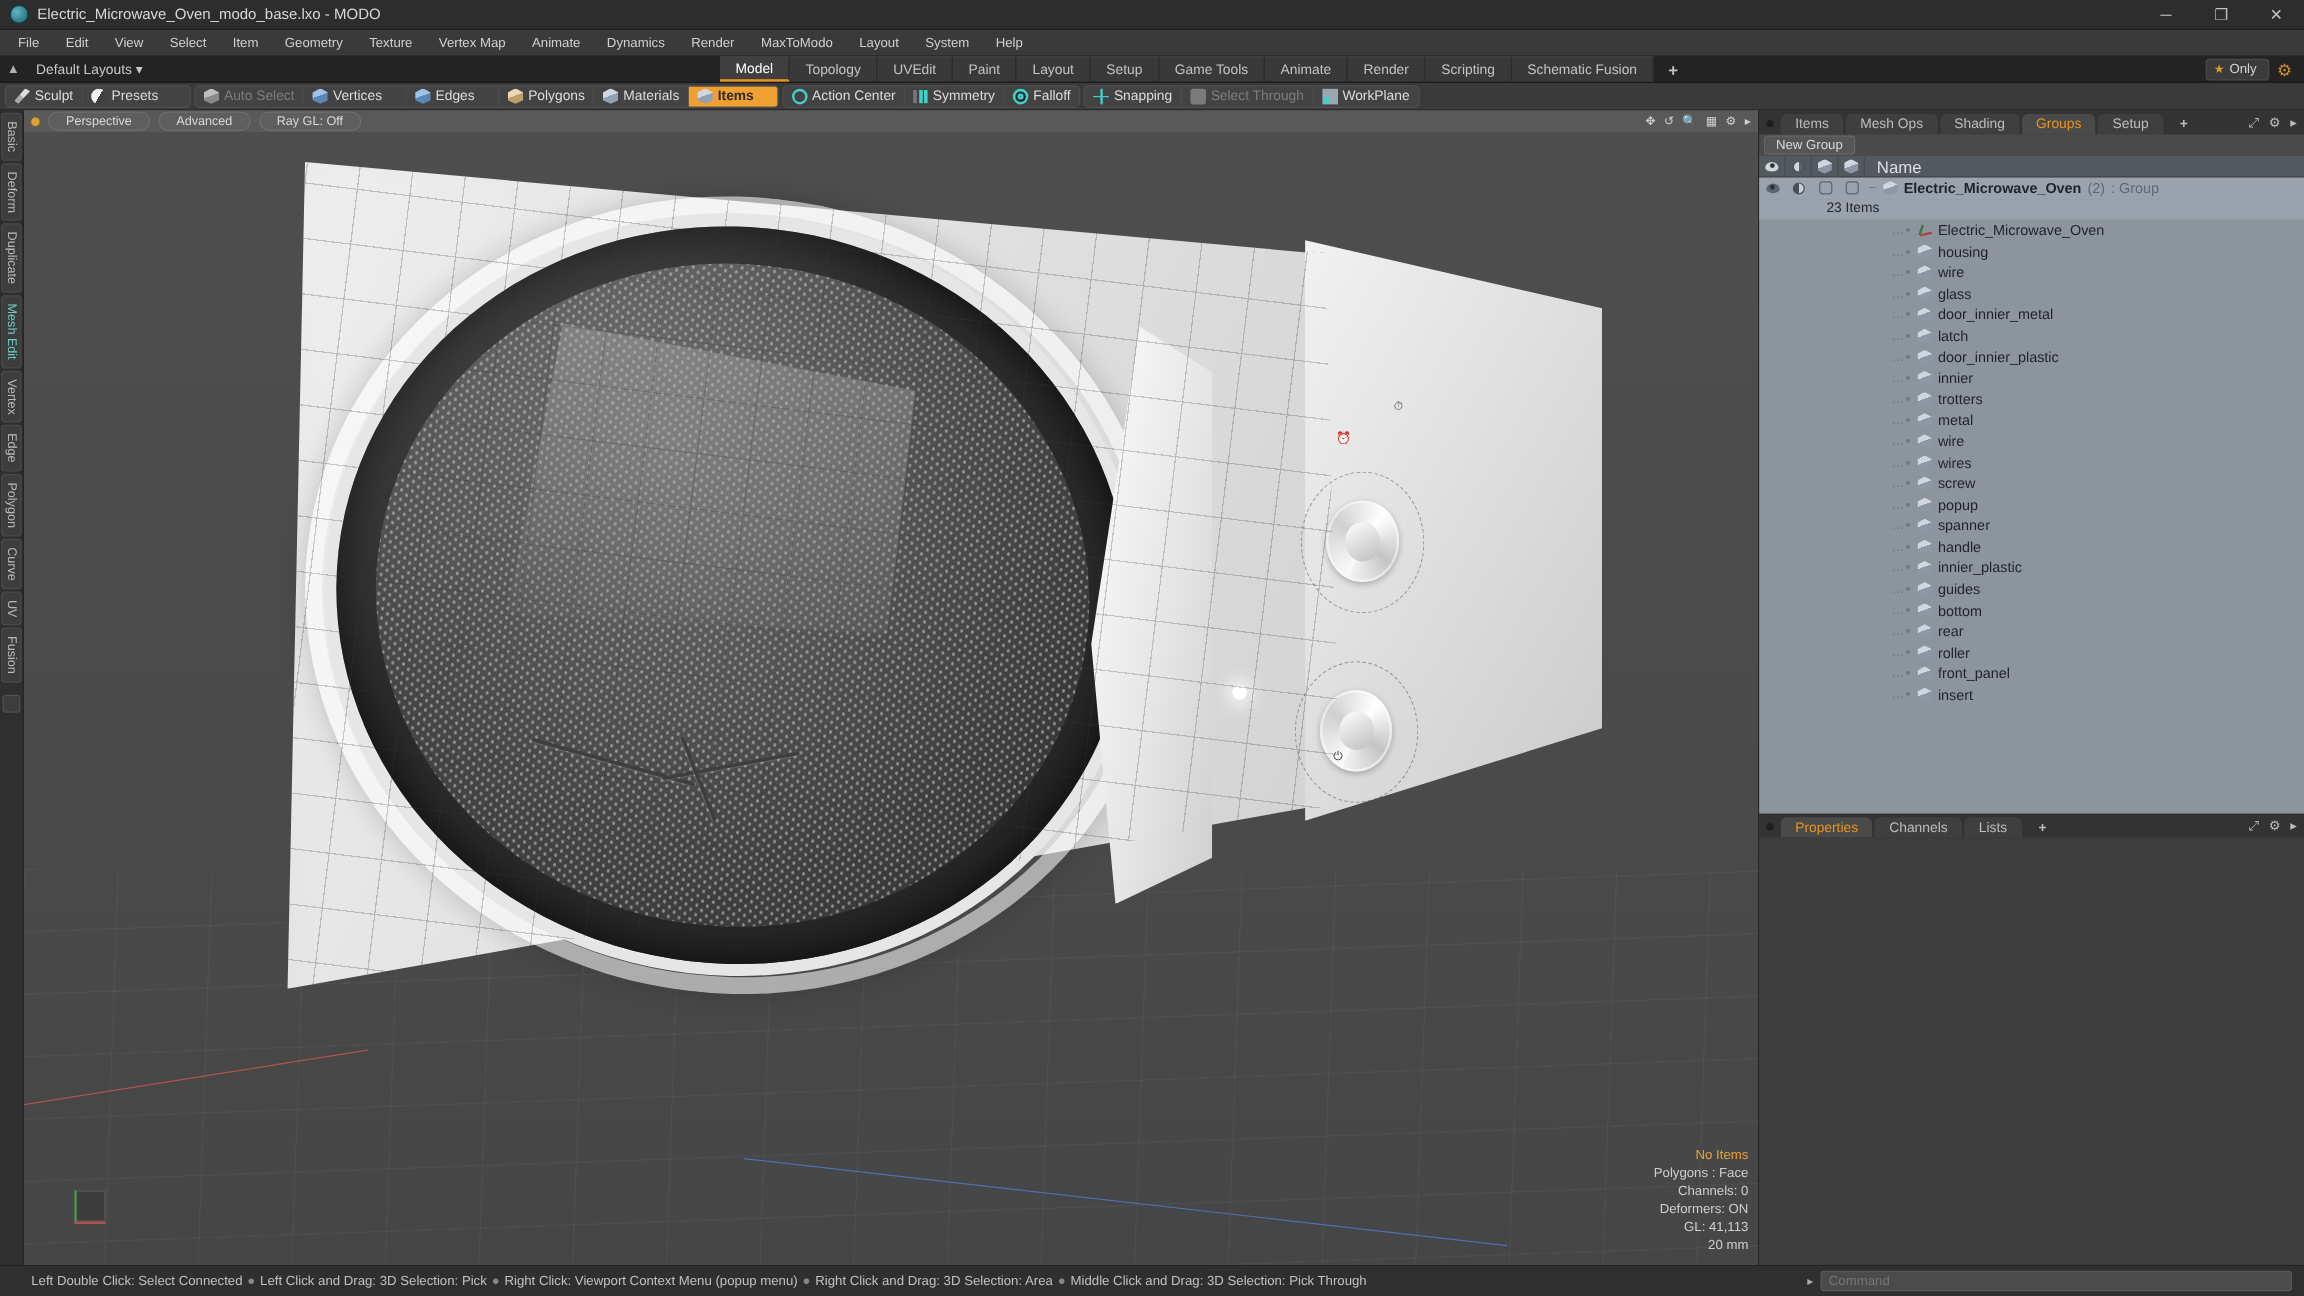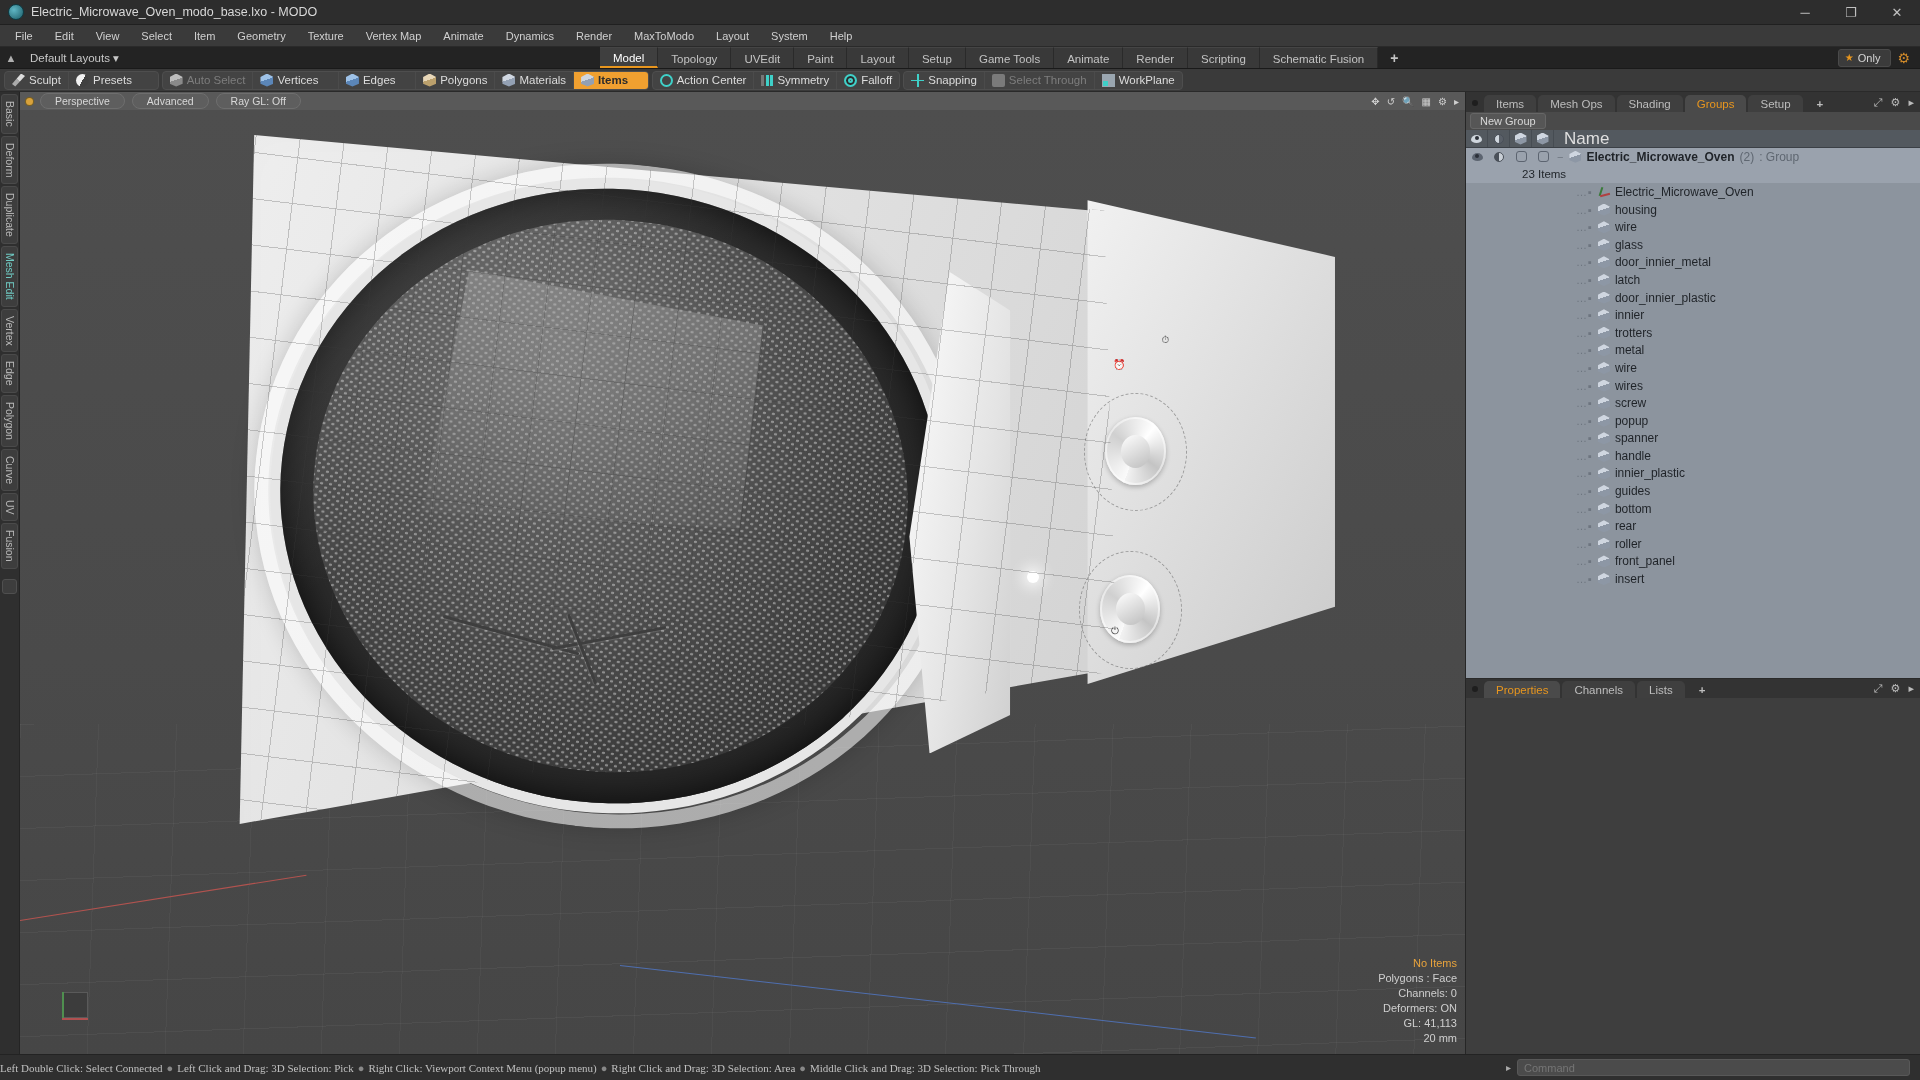--- a/index.html
+++ b/index.html
@@ -188,21 +188,21 @@
   .ptab.active { background:#4a4a4a; color:#e8961e; }
   .ptab.plus { background:transparent; font-weight:bold; }
   .pt-right { margin-left:auto; display:flex; gap:8px; align-items:center;
               padding:0 6px 3px 0; color:#bbb; font-size:11px; }
 
   .newgroup-row { height:18px; background:#4a4a4a; display:flex; align-items:center; padding:2px 4px; }
   .newgroup-btn { font-size:11px; color:#d8d8d8; background:#565656; border:1px solid #666;
                   border-radius:3px; padding:1px 9px; }
 
   .tree-head { height:18px; background:#53595f; display:flex; align-items:center;
-               border-bottom:1px solid #3b4046; font-size:17px; color:#dfdfdf; }
+               border-bottom:1px solid #3b4046; font-size:14px; color:#dfdfdf; }
   .th-col { width:22px; display:flex; align-items:center; justify-content:center;
             border-right:1px solid #464c52; height:100%; }
   .th-name { padding-left:10px; }
 
   .tree-body { flex:0 0 530px; background:#8c949e; overflow:hidden; position:relative; }
   .tree-row { height:17.6px; display:flex; align-items:center; font-size:12px; color:#1f2328; }
   .tree-row.sel { background:#9aa2ad; }
   .tr-col { width:22px; display:flex; align-items:center; justify-content:center; }
   .eye { width:11px;height:8px;border-radius:50% 50% 50% 50%/60% 60% 40% 40%;
          background:#5c6470; position:relative; }
@@ -224,21 +224,21 @@
   .gtype { color:#5f6771; }
   .sub-count { padding-left:56px; font-size:11.5px; color:#21262b; }
 
   .props-tabs { height:20px; background:#333; display:flex; align-items:flex-end; padding-left:3px;
                 border-top:1px solid #2a2a2a; }
   .props-body { flex:1; background:#3e3e3e; }
 
   
   .statusbar { height:26px; background:#2f2f2f; display:flex; align-items:center;
                border-top:1px solid #232323; }
-  .sb-hints { font-size:11px; color:#c0c0c0; white-space:nowrap;font-family:Liberation Serif, serif; }
+  .sb-hints { font-size:11px; color:#c0c0c0; padding-left:26px; white-space:nowrap; }
   .sb-sep { color:#888; padding:0 4px; }
   .cmd-wrap { margin-left:auto; display:flex; align-items:center; width:420px; padding-right:10px; }
   .cmd-arrow { color:#aaa; font-size:10px; padding:0 6px; }
   .cmd-input { flex:1; height:17px; background:#4b4b4b; border:1px solid #585858;
                border-radius:3px; font-size:11px; color:#cfcfcf; padding:1px 6px;
                font-family:"Liberation Sans", sans-serif; }
 </style>
 </head>
 <body>
 

